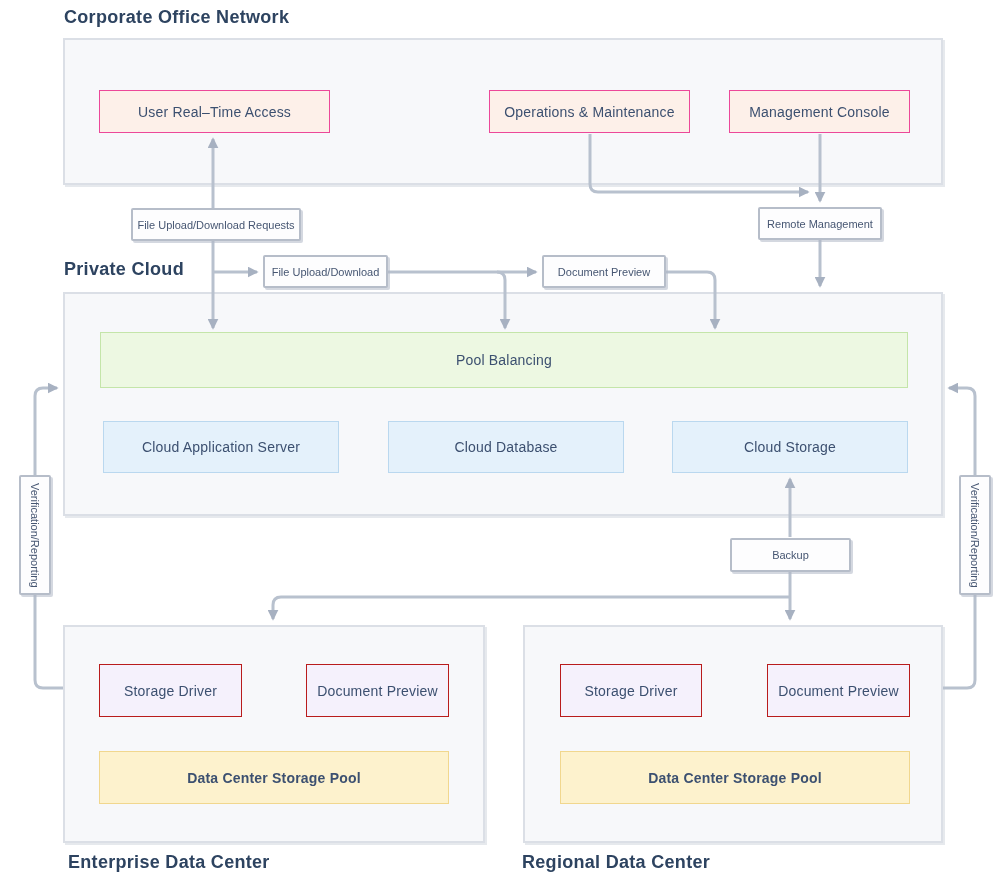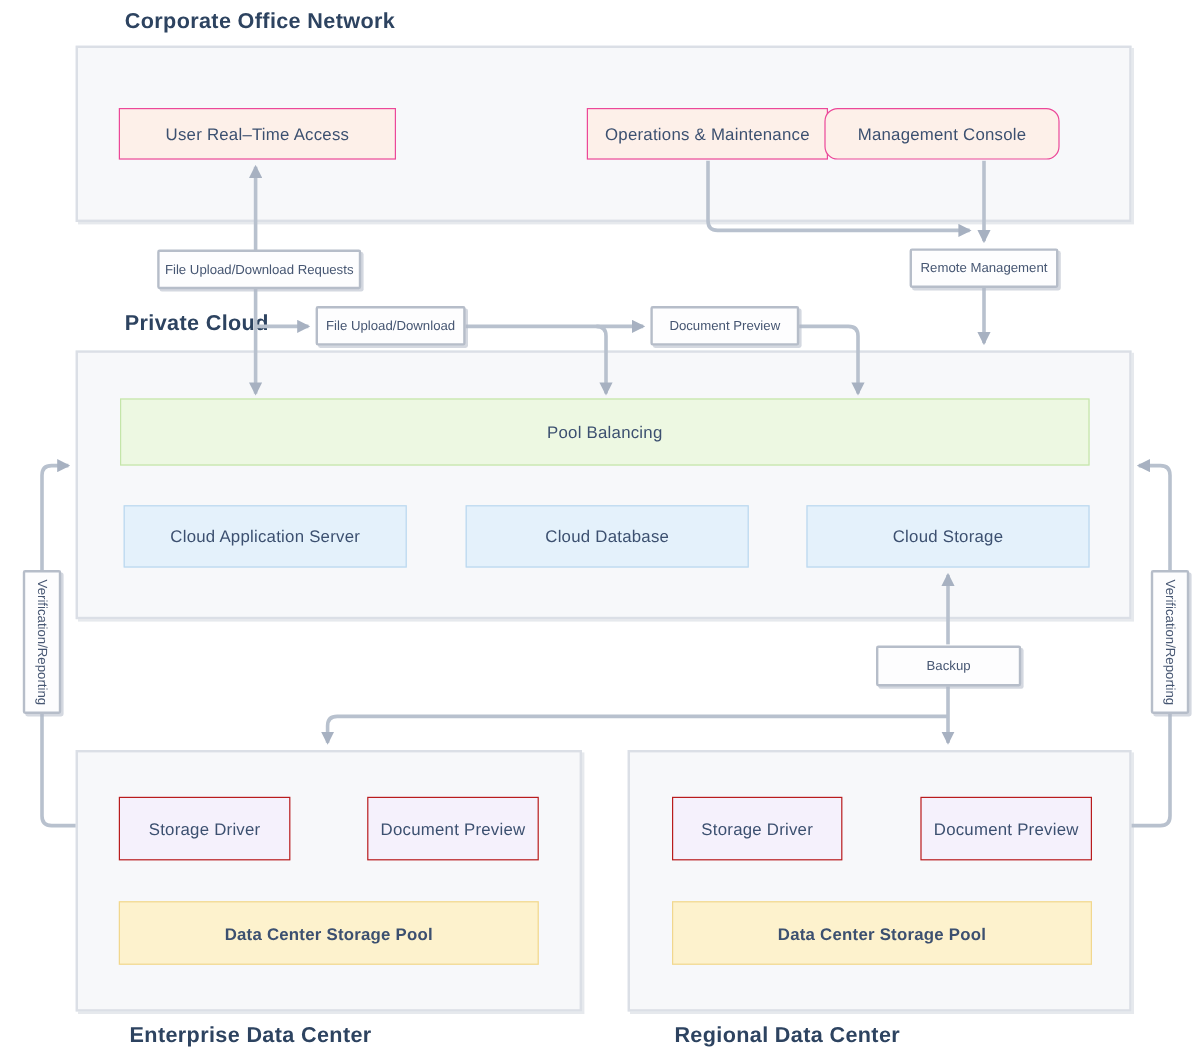--- a/index.html
+++ b/index.html
@@ -6,21 +6,21 @@
   .canvas{
     position:relative;width:1000px;height:886px;background:#ffffff;
     font-family:"Liberation Sans","DejaVu Sans",sans-serif;overflow:hidden;
   }
   .container{
     position:absolute;background:#f7f8fa;border:2px solid #dbdfe6;
     box-shadow:2px 2px 0 rgba(200,206,216,0.45);box-sizing:border-box;
   }
   .title{
     position:absolute;font-size:18px;font-weight:bold;color:#2d4360;
-    letter-spacing:0.3px;white-space:nowrap;margin-left:40px;
+    letter-spacing:0.3px;white-space:nowrap;
   }
   svg.wires{position:absolute;left:0;top:0;z-index:2;}
   .node{
     position:absolute;z-index:3;display:flex;align-items:center;justify-content:center;
     font-size:14px;color:#3c5070;box-sizing:border-box;text-align:center;
     letter-spacing:0.2px;
   }
   .node.pink  {background:#fdf0e9;border:1px solid #ec4899;}
   .node.green {background:#edf8e2;border:1px solid #c4e5a9;}
   .node.blue  {background:#e4f1fb;border:1px solid #bad8ef;}
@@ -70,21 +70,21 @@
       <path d="M790,537 L790,479" marker-end="url(#arr)"></path>
       <path d="M790,572 L790,619" marker-end="url(#arr)"></path>
       <path d="M790,597 L281,597 Q273,597 273,605 L273,619" marker-end="url(#arr)"></path>
       <path d="M63,688 L43,688 Q35,688 35,680 L35,396 Q35,388 43,388 L57,388" marker-end="url(#arr)"></path>
       <path d="M943,688 L967,688 Q975,688 975,680 L975,396 Q975,388 967,388 L949,388" marker-end="url(#arr)"></path>
     </g>
   </svg>
 
   <div class="node pink" style="left:99px;top:90px;width:231px;height:43px;">User Real–Time Access</div>
   <div class="node pink" style="left:489px;top:90px;width:201px;height:43px;">Operations &amp; Maintenance</div>
-  <div class="node pink" style="left:687px;top:90px;width:196px;height:43px;border-radius:11px;">Management Console</div>
+  <div class="node pink" style="left:729px;top:90px;width:181px;height:43px;">Management Console</div>
 
   <div class="node green" style="left:100px;top:332px;width:808px;height:56px;">Pool Balancing</div>
   <div class="node blue" style="left:103px;top:421px;width:236px;height:52px;">Cloud Application Server</div>
   <div class="node blue" style="left:388px;top:421px;width:236px;height:52px;">Cloud Database</div>
   <div class="node blue" style="left:672px;top:421px;width:236px;height:52px;">Cloud Storage</div>
 
   <div class="node purple" style="left:99px;top:664px;width:143px;height:53px;">Storage Driver</div>
   <div class="node purple" style="left:306px;top:664px;width:143px;height:53px;">Document Preview</div>
   <div class="node yellow" style="left:99px;top:751px;width:350px;height:53px;">Data Center Storage Pool</div>
 

